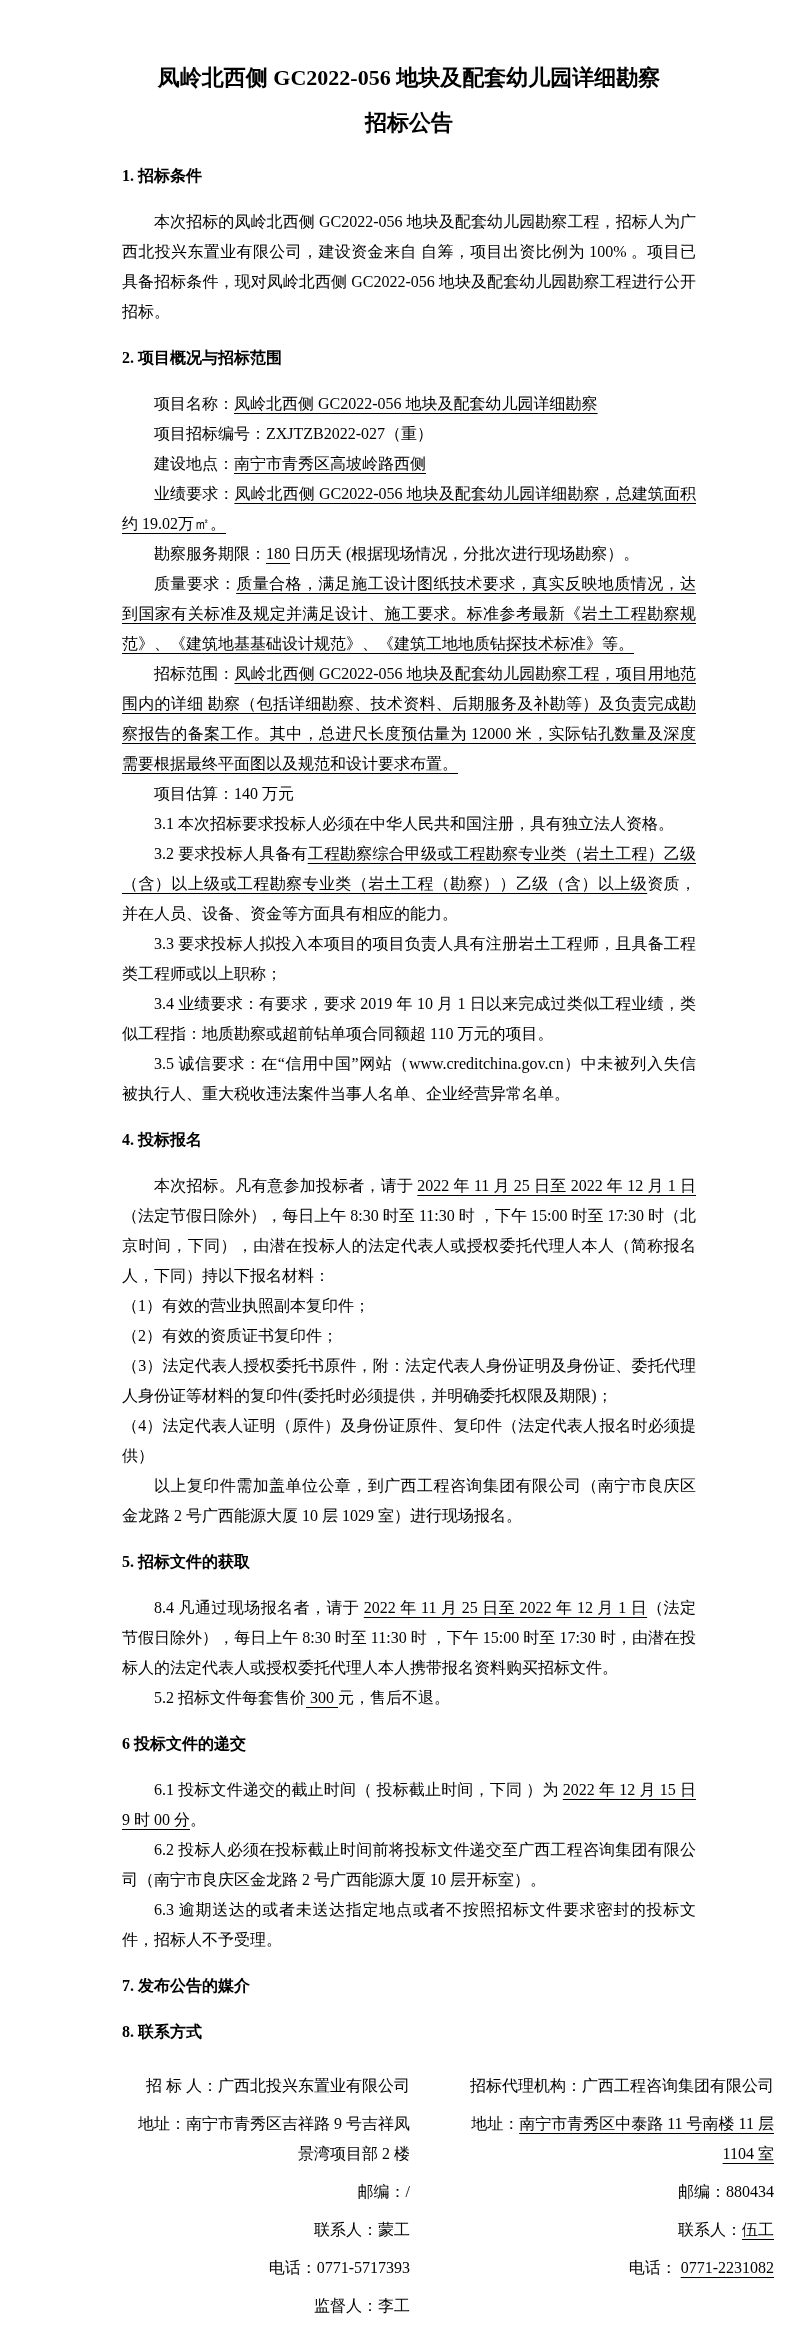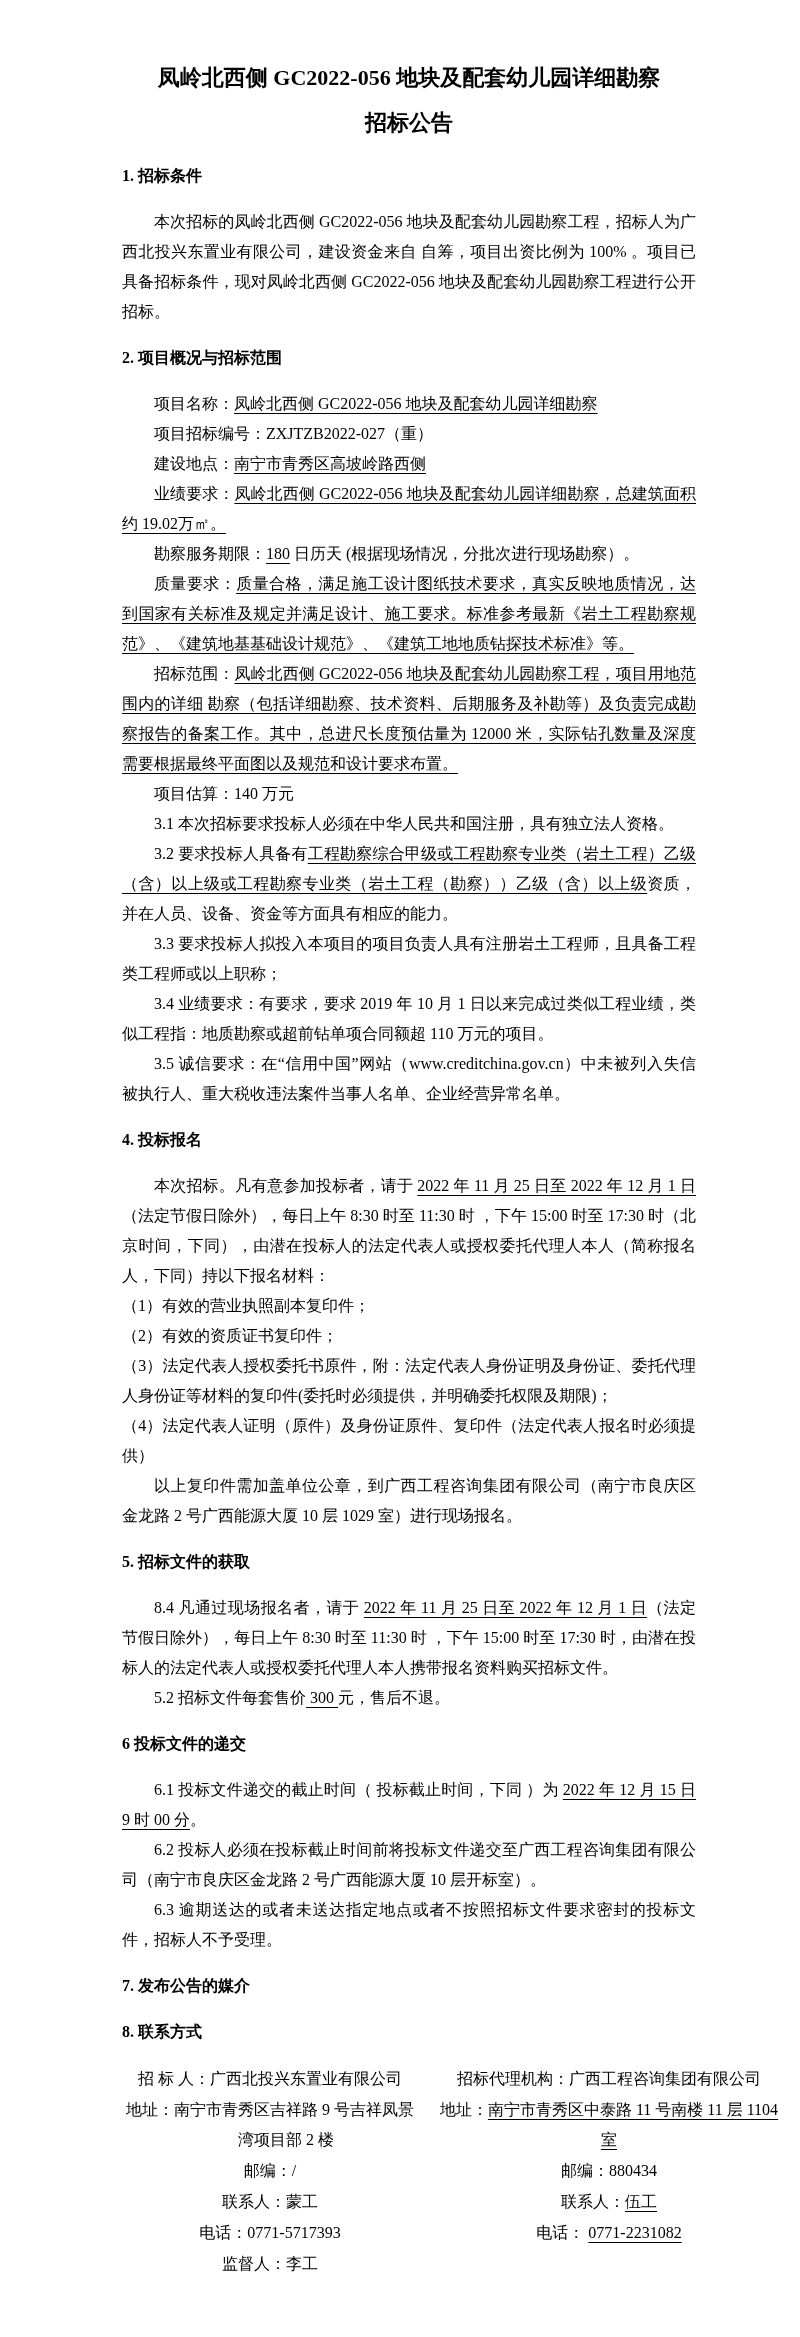--- a/index.html
+++ b/index.html
@@ -15,21 +15,21 @@
   }
   .doc-body{margin-top:8px;}
   .heading{font-weight:bold;margin:16px 0;}
   p.para{margin:0;text-align:justify;}
   p.indent{text-indent:2em;}
   .u{text-decoration:underline;text-underline-offset:4px;}
   .contacts{
     display:grid;grid-template-columns:296px 1fr;column-gap:18px;
     margin-right:-86px;margin-top:2px;
   }
-  .c-row{margin:1px;text-align:center;}
+  .c-row{margin:8px;text-align:right;}
   .c-row.hang{padding-left:2em;text-indent:-2em;}
 </style>
 </head>
 <body>
 
 <div class="doc">
   <div class="title">凤岭北西侧 GC2022-056 地块及配套幼儿园详细勘察</div>
   <div class="title">招标公告</div>
   <div class="doc-body">
       <div class="heading">1. 招标条件</div>

